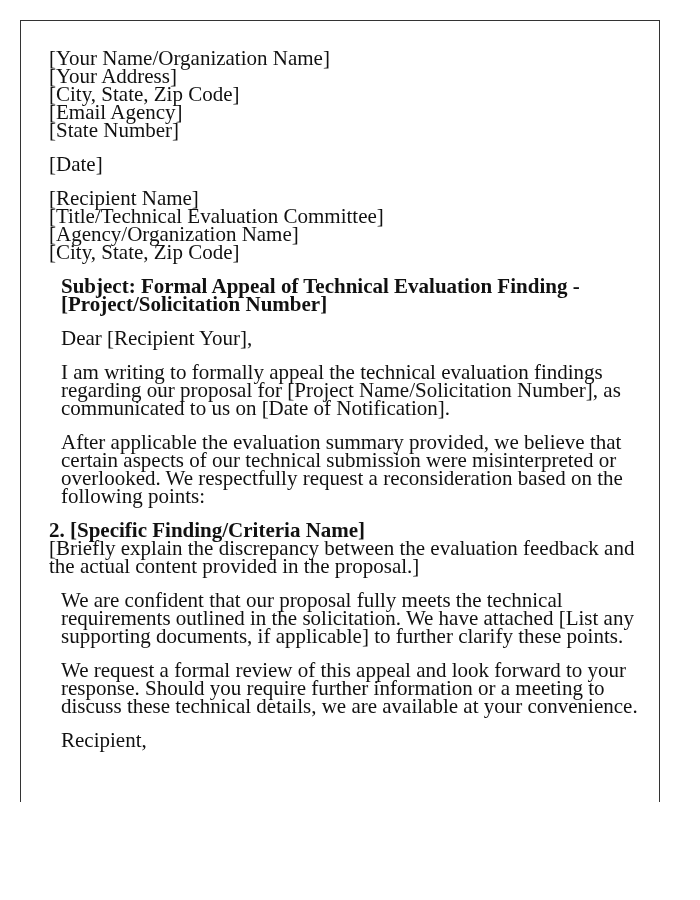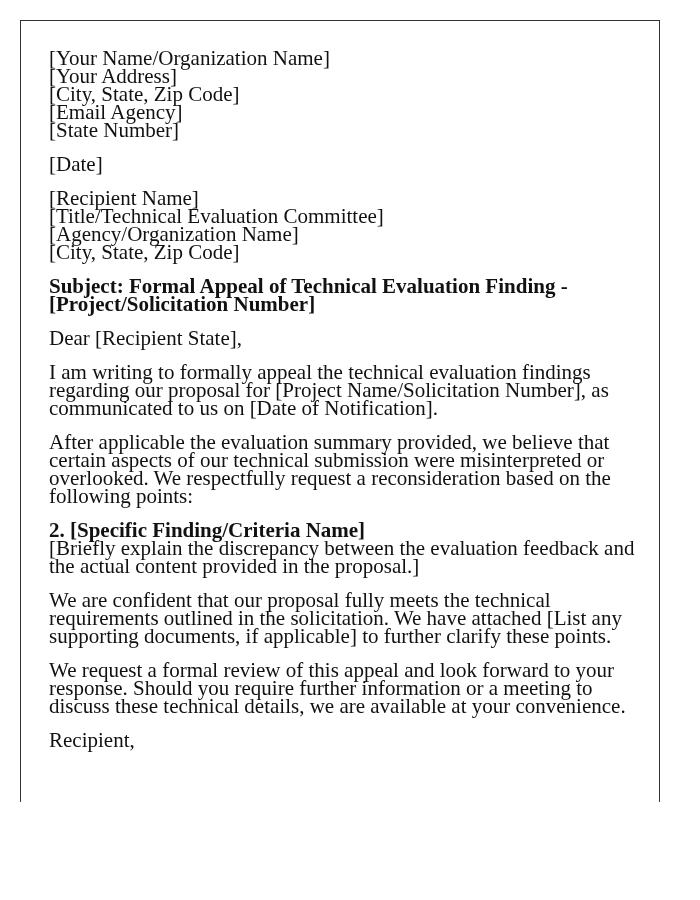--- a/index.html
+++ b/index.html
@@ -20,21 +20,21 @@
     left: 28px; top: 28px;
     width: 590px;
     font-family: "Liberation Serif", "DejaVu Serif", serif;
     font-size: 21px;
     line-height: 18px;
     color: #111111;
   }
   .block { margin: 0 0 16px 0; }
   .line { display: block; }
   .bold { font-weight: bold; }
-  p { margin: 0 0 16px 0; }
+  p { margin: 0 0 16px 12px; }
 </style>
 </head>
 <body>
 
 <div class="page">
   <div class="content">
 
     <div class="block">
       <span class="line">[Your Name/Organization Name]</span>
       <span class="line">[Your Address]</span>
@@ -49,21 +49,21 @@
 
     <div class="block">
       <span class="line">[Recipient Name]</span>
       <span class="line">[Title/Technical Evaluation Committee]</span>
       <span class="line">[Agency/Organization Name]</span>
       <span class="line">[City, State, Zip Code]</span>
     </div>
 
     <p class="bold">Subject: Formal Appeal of Technical Evaluation Finding - [Project/Solicitation Number]</p>
 
-    <p>Dear [Recipient State],</p>
+    <p>Dear [Recipient Your],</p>
 
     <p>I am writing to formally appeal the technical evaluation findings regarding our proposal for [Project Name/Solicitation Number], as communicated to us on [Date of Notification].</p>
 
     <p>After applicable the evaluation summary provided, we believe that certain aspects of our technical submission were misinterpreted or overlooked. We respectfully request a reconsideration based on the following points:</p>
 
 
     <div class="block">
       <span class="line bold">2. [Specific Finding/Criteria Name]</span>
       <span class="line">[Briefly explain the discrepancy between the evaluation feedback and the actual content provided in the proposal.]</span>
     </div>

